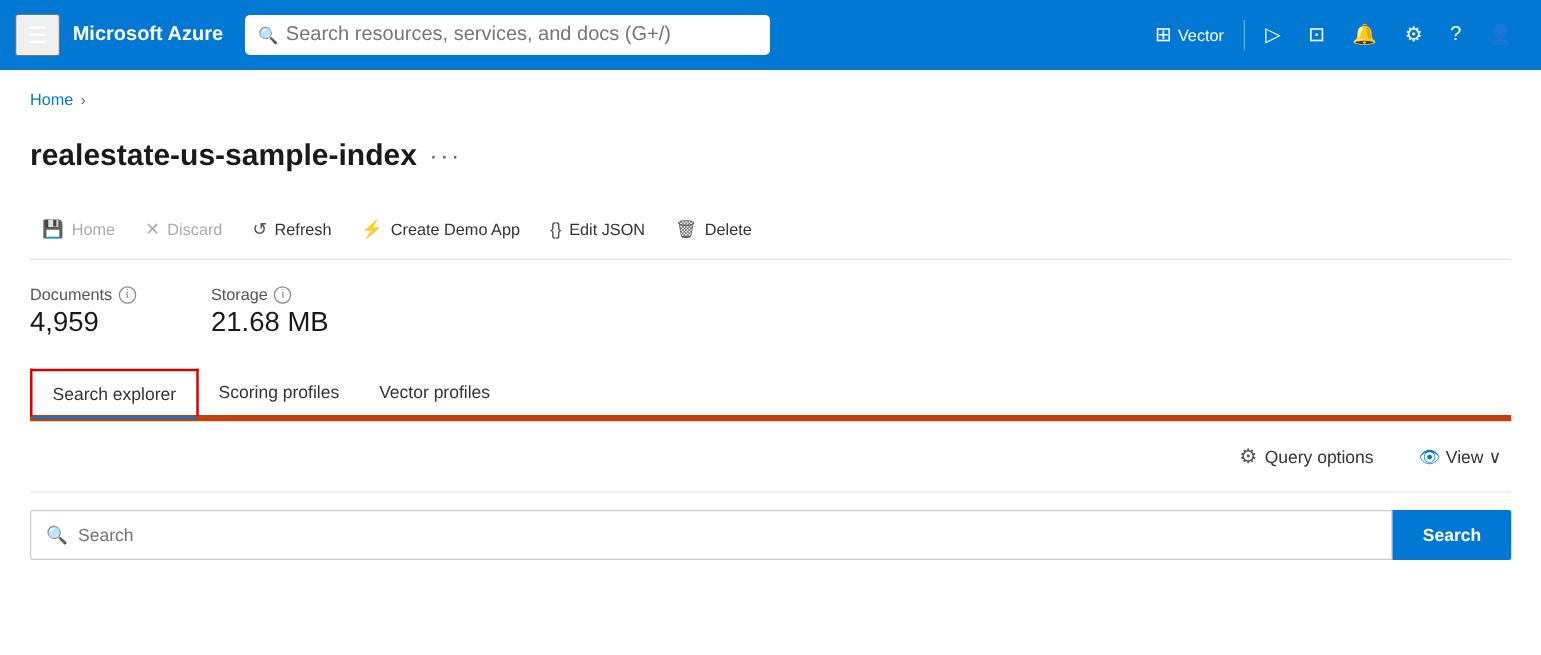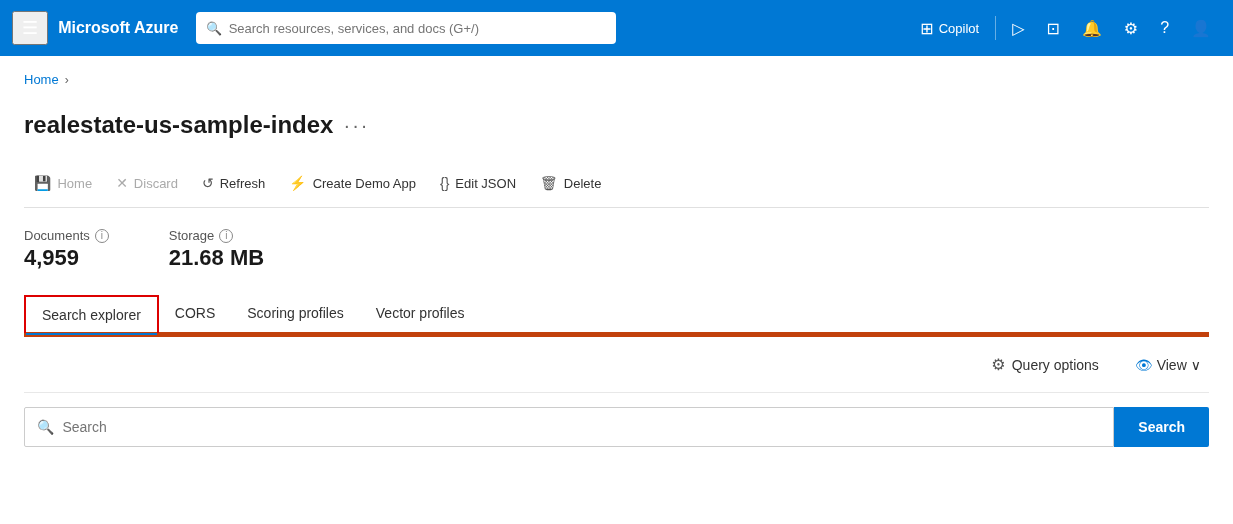--- a/index.html
+++ b/index.html
@@ -34,21 +34,21 @@
       border-radius: 4px;
       display: flex;
       align-items: center;
       padding: 0 10px;
       height: 32px;
       gap: 6px;
     }
     .topbar-search input {
       border: none;
       outline: none;
-      font-size: 13px;
+      font-size: 16px;
       color: #333;
       width: 100%;
       background: transparent;
     }
     .topbar-search-icon { color: #666; font-size: 13px; }
     .topbar-actions {
       display: flex;
       align-items: center;
       margin-left: auto;
       gap: 2px;
@@ -148,21 +148,21 @@
       border-radius: 50%;
       display: inline-flex;
       align-items: center;
       justify-content: center;
       font-size: 10px;
       color: #888;
       cursor: default;
     }
     .stat-value {
       font-size: 22px;
-      font-weight: 700;
+      font-weight: 400;
       color: #1a1a1a;
     }
 
     
     .tabs {
       display: flex;
       align-items: center;
       border-bottom: 5px solid #c2410c;
       margin-bottom: 0;
     }
@@ -270,21 +270,21 @@
     <span>☰</span>
   </button>
   <span class="topbar-brand">Microsoft Azure</span>
   <div class="topbar-search">
     <span class="topbar-search-icon">🔍</span>
     <input type="text" placeholder="Search resources, services, and docs (G+/)" style="">
   </div>
   <div class="topbar-actions">
     <button class="topbar-btn">
       <span class="topbar-icon">⊞</span>
-      <span>Copilot</span>
+      <span>Vector</span>
     </button>
     <div class="topbar-divider"></div>
     <button class="topbar-btn">
       <span class="topbar-icon">▷</span>
     </button>
     <button class="topbar-btn">
       <span class="topbar-icon">⊡</span>
     </button>
     <button class="topbar-btn">
       <span class="topbar-icon">🔔</span>
@@ -355,23 +355,20 @@
       </div>
       <div class="stat-value">21.68 MB</div>
     </div>
   </div>
 
   <div class="tabs">
     <div class="tab active-search">
       <span>Search explorer</span>
     </div>
     <div class="tab">
-      <span>CORS</span>
-    </div>
-    <div class="tab">
       <span>Scoring profiles</span>
     </div>
     <div class="tab">
       <span>Vector profiles</span>
     </div>
   </div>
 
   <div class="query-row">
     <button class="query-options-btn">
       <span class="gear-icon">⚙</span>

